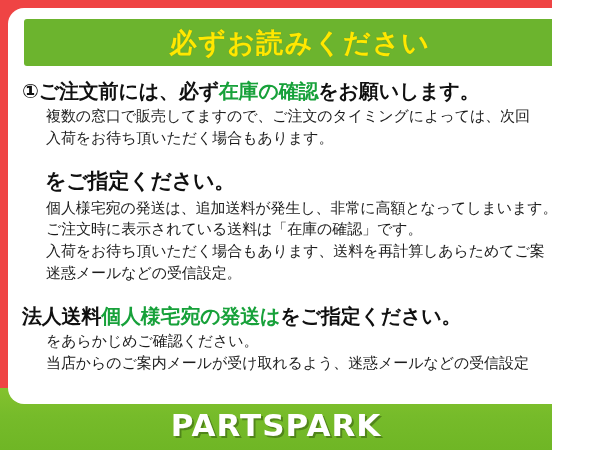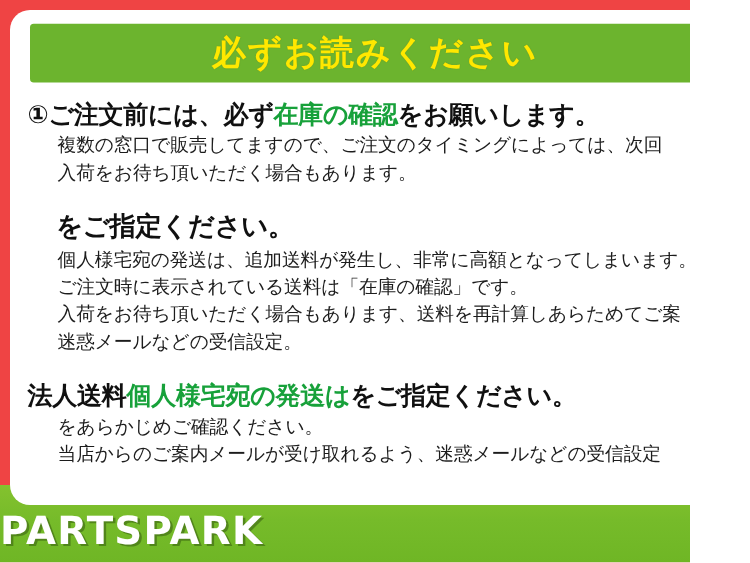--- a/index.html
+++ b/index.html
@@ -118,20 +118,21 @@
   #item-2 { margin-top: 19px; }
   #item-3 { margin-top: 19px; }
 
   
   #brand-wordmark {
     position: absolute;
     left: 0;
     right: 0;
     bottom: 9px;
     z-index: 3;
+    text-align: center;
     color: #ffffff;
     font-size: 31px;
     font-weight: bold;
     letter-spacing: 1px;
     line-height: 1;
     text-shadow: 2px 2px 0 rgba(40,70,10,0.45);
   }
 </style>
 </head>
 <body>

